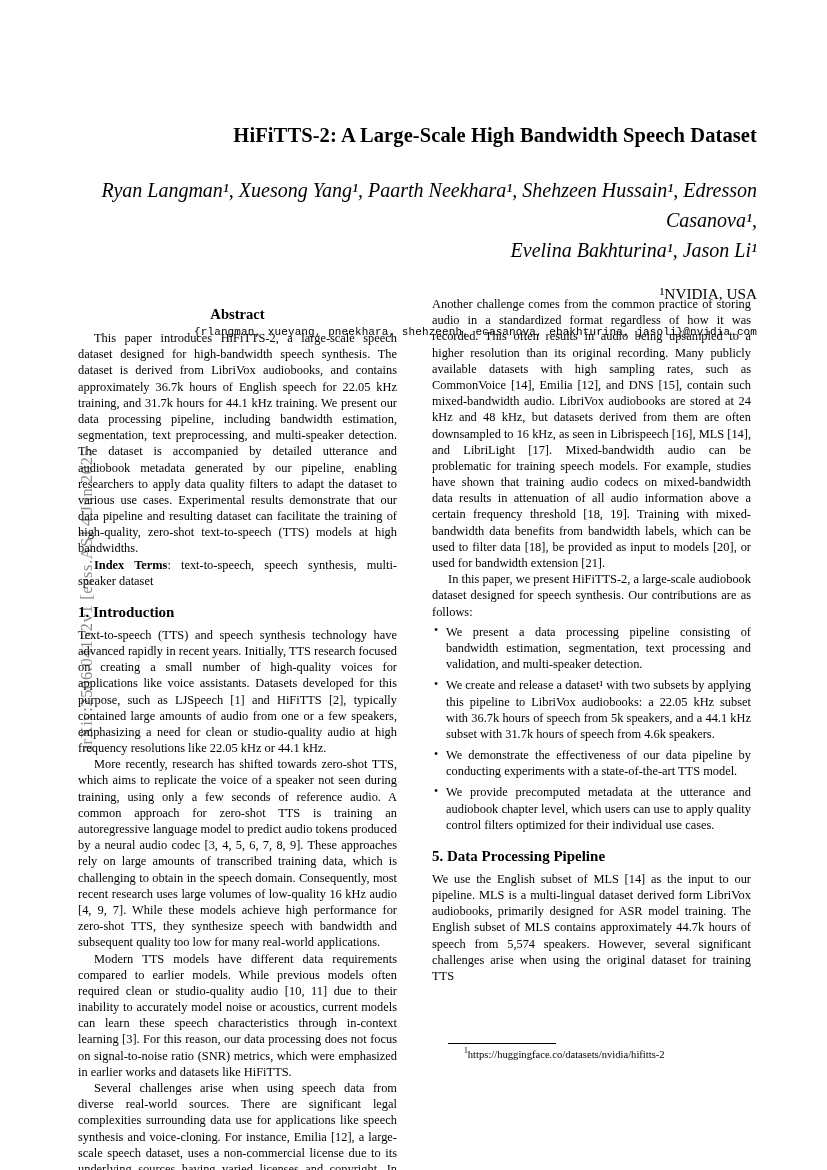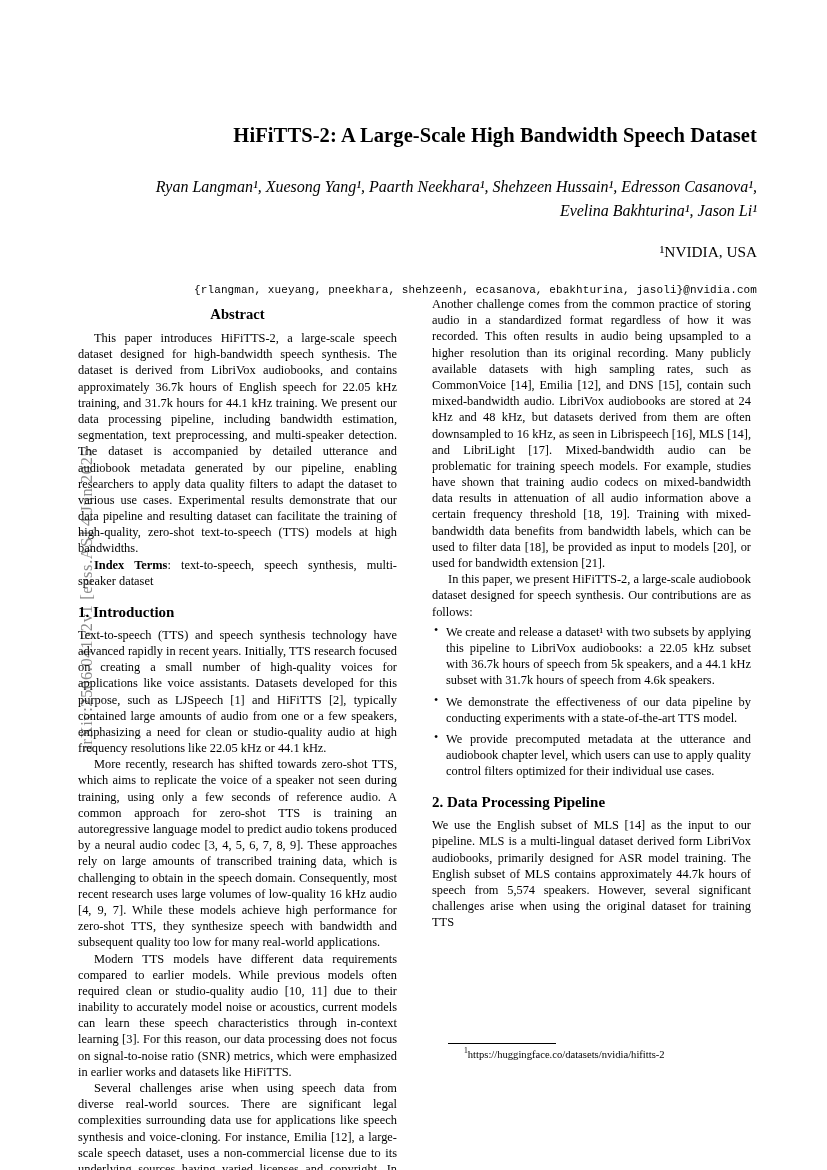--- a/index.html
+++ b/index.html
@@ -45,21 +45,21 @@
   }
   .paper-title {
     font-size: 20.5px;
     font-weight: bold;
     letter-spacing: 0.1px;
     line-height: 1.3;
     margin: 0 0 26px 0;
   }
   .authors {
     font-style: italic;
-    font-size: 16px;
+    font-size: 20px;
     line-height: 1.5;
     margin: 0 0 20px 0;
   }
   .affiliation {
     font-size: 15.3px;
     margin: 0 0 23px 0;
   }
   .emails {
     font-family: "Liberation Mono", "DejaVu Sans Mono", monospace;
     font-size: 11px;
@@ -183,26 +183,27 @@
       <p class="para">More recently, research has shifted towards zero-shot TTS, which aims to replicate the voice of a speaker not seen during training, using only a few seconds of reference audio. A common approach for zero-shot TTS is training an autoregressive language model to predict audio tokens produced by a neural audio codec [3, 4, 5, 6, 7, 8, 9]. These approaches rely on large amounts of transcribed training data, which is challenging to obtain in the speech domain. Consequently, most recent research uses large volumes of low-quality 16 kHz audio [4, 9, 7]. While these models achieve high performance for zero-shot TTS, they synthesize speech with bandwidth and subsequent quality too low for many real-world applications.</p>
       <p class="para">Modern TTS models have different data requirements compared to earlier models. While previous models often required clean or studio-quality audio [10, 11] due to their inability to accurately model noise or acoustics, current models can learn these speech characteristics through in-context learning [3]. For this reason, our data processing does not focus on signal-to-noise ratio (SNR) metrics, which were emphasized in earlier works and datasets like HiFiTTS.</p>
       <p class="para">Several challenges arise when using speech data from diverse real-world sources. There are significant legal complexities surrounding data use for applications like speech synthesis and voice-cloning. For instance, Emilia [12], a large-scale speech dataset, uses a non-commercial license due to its underlying sources having varied licenses and copyright. In contrast, our dataset is suitable for commercial use, as it derives from LibriVox [13] audiobooks in the public domain. We remove data from LibriVox speakers who have explicitly requested their recordings not be used for machine learning applications.</p>
     </div>
 
     <div class="col col-right">
       <p class="para noindent">Another challenge comes from the common practice of storing audio in a standardized format regardless of how it was recorded. This often results in audio being upsampled to a higher resolution than its original recording. Many publicly available datasets with high sampling rates, such as CommonVoice [14], Emilia [12], and DNS [15], contain such mixed-bandwidth audio. LibriVox audiobooks are stored at 24 kHz and 48 kHz, but datasets derived from them are often downsampled to 16 kHz, as seen in Librispeech [16], MLS [14], and LibriLight [17]. Mixed-bandwidth audio can be problematic for training speech models. For example, studies have shown that training audio codecs on mixed-bandwidth data results in attenuation of all audio information above a certain frequency threshold [18, 19]. Training with mixed-bandwidth data benefits from bandwidth labels, which can be used to filter data [18], be provided as input to models [20], or used for bandwidth extension [21].</p>
       <p class="para">In this paper, we present HiFiTTS-2, a large-scale audiobook dataset designed for speech synthesis. Our contributions are as follows:</p>
 
       <ul class="contrib">
+        <li>We present a data processing pipeline consisting of bandwidth estimation, segmentation, text processing and validation, and multi-speaker detection.</li>
         <li>We create and release a dataset¹ with two subsets by applying this pipeline to LibriVox audiobooks: a 22.05 kHz subset with 36.7k hours of speech from 5k speakers, and a 44.1 kHz subset with 31.7k hours of speech from 4.6k speakers.</li>
         <li>We demonstrate the effectiveness of our data pipeline by conducting experiments with a state-of-the-art TTS model.</li>
         <li>We provide precomputed metadata at the utterance and audiobook chapter level, which users can use to apply quality control filters optimized for their individual use cases.</li>
       </ul>
 
-      <h2 class="section-head">2.  Data Processing Pipeline</h2>
+      <h2 class="section-head">5.  Data Processing Pipeline</h2>
       <p class="para noindent">We use the English subset of MLS [14] as the input to our pipeline. MLS is a multi-lingual dataset derived form LibriVox audiobooks, primarily designed for ASR model training. The English subset of MLS contains approximately 44.7k hours of speech from 5,574 speakers. However, several significant challenges arise when using the original dataset for training TTS</p>
     </div>
 
   </div>
 
   <div class="footnote-wrap">
     <div class="footnote-rule"></div>
     <p class="footnote-text"><sup>1</sup><span>https://huggingface.co/datasets/nvidia/hifitts-2</span></p>
   </div>
 

